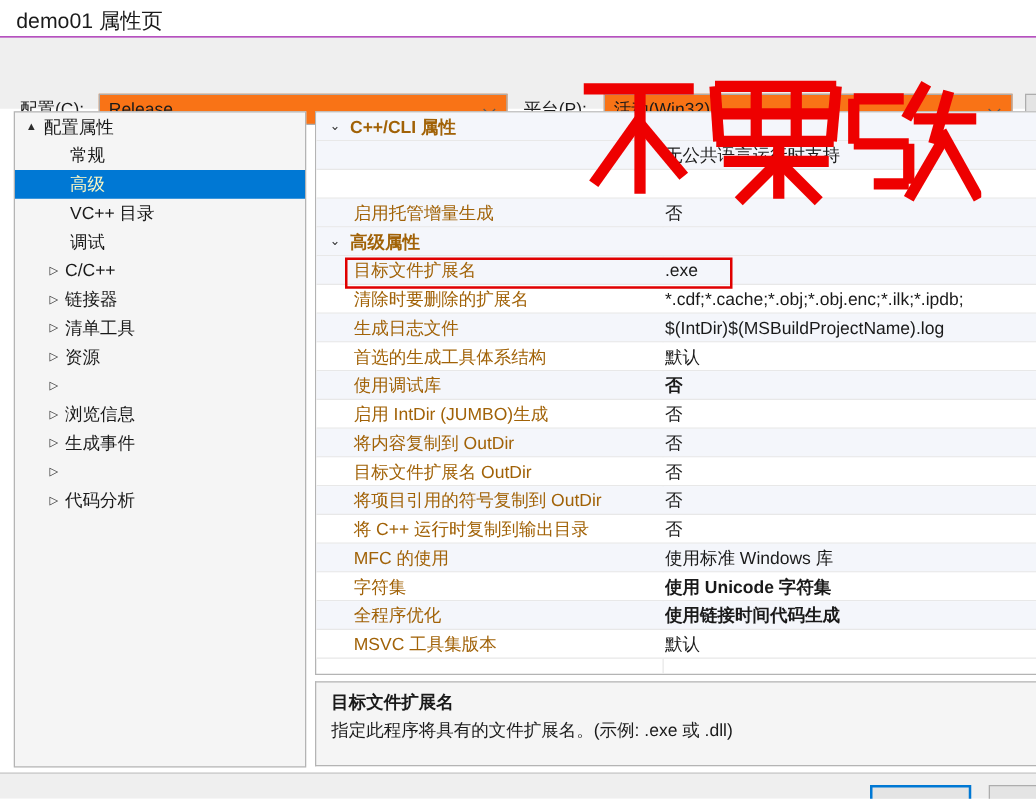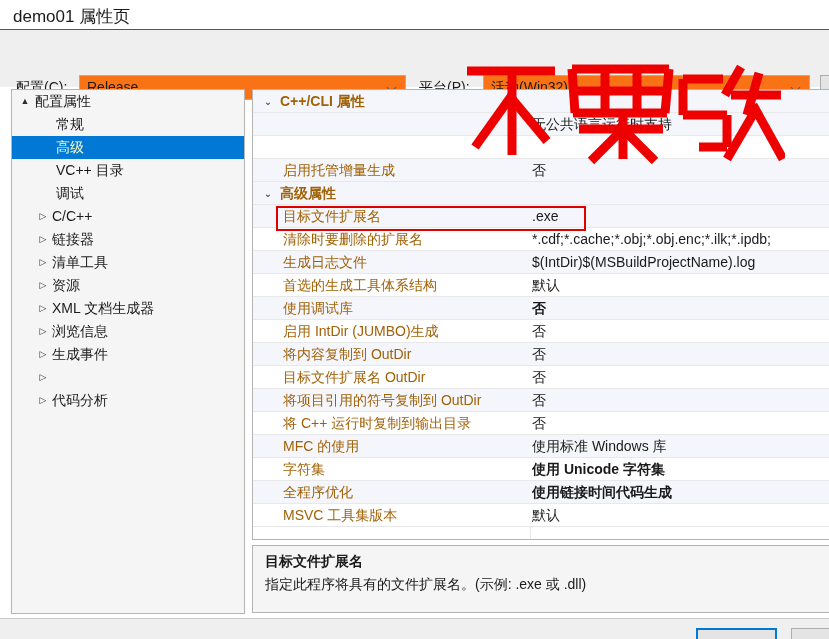--- a/index.html
+++ b/index.html
@@ -294,21 +294,20 @@
       <div class="tree-item d1e">
         <span class="glyph">▷</span>
         <span class="tlabel">清单工具</span>
       </div>
       <div class="tree-item d1e">
         <span class="glyph">▷</span>
         <span class="tlabel">资源</span>
       </div>
       <div class="tree-item d1e">
         <span class="glyph">▷</span>
-        <span class="tlabel">XML 文档生成器</span>
       </div>
       <div class="tree-item d1e">
         <span class="glyph">▷</span>
         <span class="tlabel">浏览信息</span>
       </div>
       <div class="tree-item d1e">
         <span class="glyph">▷</span>
         <span class="tlabel">生成事件</span>
       </div>
       <div class="tree-item d1e">

